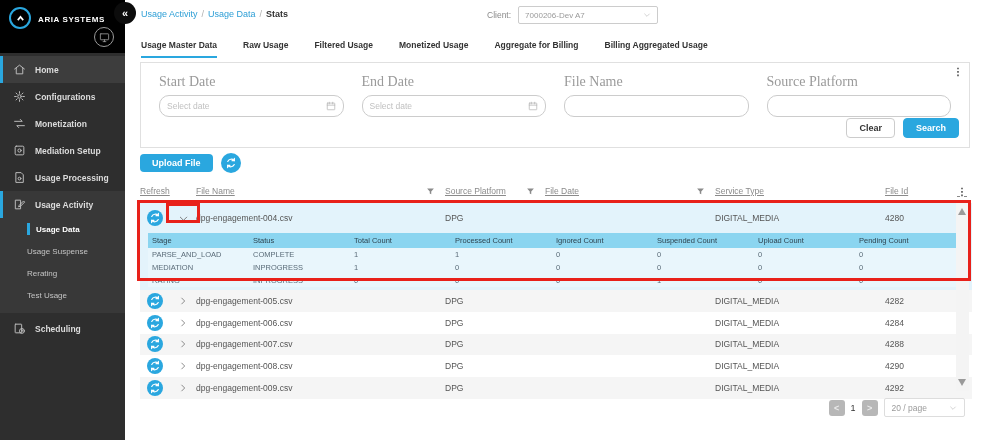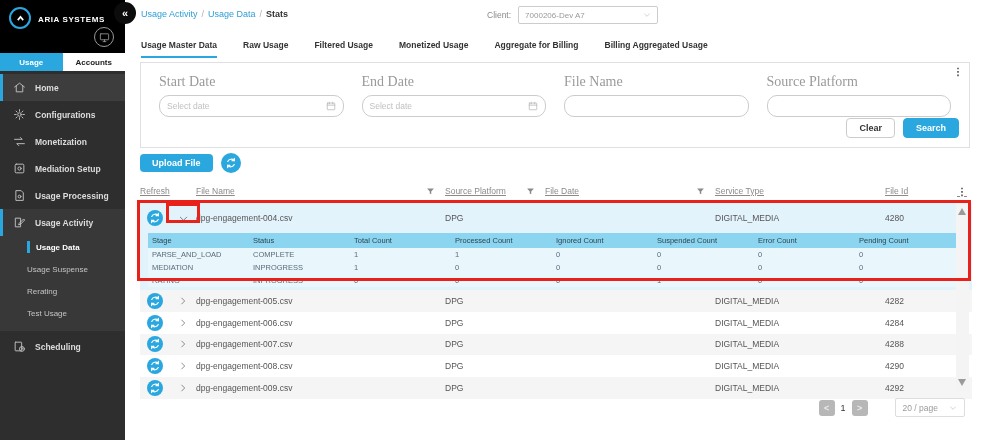--- a/index.html
+++ b/index.html
@@ -96,21 +96,21 @@
   .scroll-up, .scroll-down { position:absolute; left:2px; width:0; height:0;
     border-left:4.5px solid transparent; border-right:4.5px solid transparent; }
   .scroll-up { top:5px; border-bottom:7px solid #9a9a9a; }
   .scroll-down { bottom:5px; border-top:7px solid #9a9a9a; }
 
   .pagination { position:absolute; right:16px; top:398px; display:flex; align-items:center; gap:6px; }
   .page-btn { width:16px; height:16px; background:#b7b7b7; border-radius:3px; color:#ececec;
     display:flex; align-items:center; justify-content:center; font-size:9px; font-weight:bold; }
   .page-num { color:#333; font-size:9px; }
   .page-size { border:1px solid #ddd; border-radius:2px; height:19px; padding:0 7px; font-size:8.5px;
-    color:#9a9a9a; display:flex; align-items:center; gap:11px; background:#fff; margin-left:21px; }
+    color:#9a9a9a; display:flex; align-items:center; gap:22px; background:#fff; margin-left:0; }
 
   
   .annotation { position:absolute; border:3px solid var(--annotation); pointer-events:none; z-index:30; }
   .annotation.large { left:12px; top:200px; width:834px; height:81px; }
   .annotation.small { left:41px; top:203px; width:34px; height:20px; z-index:31; }
 </style>
 </head>
 <body>
 
 <div class="sidebar">
@@ -121,24 +121,20 @@
         </svg>
       </span>
     <span class="brand-name">ARIA SYSTEMS</span>
     <span class="monitor-btn icon">
         <svg width="11" height="11" viewBox="0 0 24 24" fill="none" stroke="currentColor" stroke-width="1.8" stroke-linecap="round" stroke-linejoin="round">
           <rect x="3" y="4" width="18" height="13" rx="1"></rect>
           <path d="M9 21h6M12 17v4"></path>
         </svg>
       </span>
   </div>
-  <div class="side-tabs" id="side-tabs">
-      <div class="side-tab active">Usage</div>
-      <div class="side-tab">Accounts</div>
-    </div>
   <div class="menu" id="menu">
       <div class="menu-item active">
         <span class="bar"></span>
         <span class="icon">
           <svg width="13" height="13" viewBox="0 0 24 24" fill="none" stroke="currentColor" stroke-width="1.8" stroke-linecap="round" stroke-linejoin="round">
             <path d="M3 11L12 4l9 7"></path>
             <path d="M6 10v10h12V10"></path>
           </svg>
         </span>
         <span>Home</span>
@@ -368,21 +364,21 @@
             <span></span>
           </div>
           <div class="detail">
             <div class="d-row d-head">
               <span class="d-cell">Stage</span>
               <span class="d-cell">Status</span>
               <span class="d-cell">Total Count</span>
               <span class="d-cell">Processed Count</span>
               <span class="d-cell">Ignored Count</span>
               <span class="d-cell">Suspended Count</span>
-              <span class="d-cell">Error Count</span>
+              <span class="d-cell">Upload Count</span>
               <span class="d-cell">Pending Count</span>
             </div>
             <div class="d-row">
               <span class="d-cell">PARSE_AND_LOAD</span>
               <span class="d-cell">COMPLETE</span>
               <span class="d-cell">1</span>
               <span class="d-cell">1</span>
               <span class="d-cell">0</span>
               <span class="d-cell">0</span>
               <span class="d-cell">0</span>

